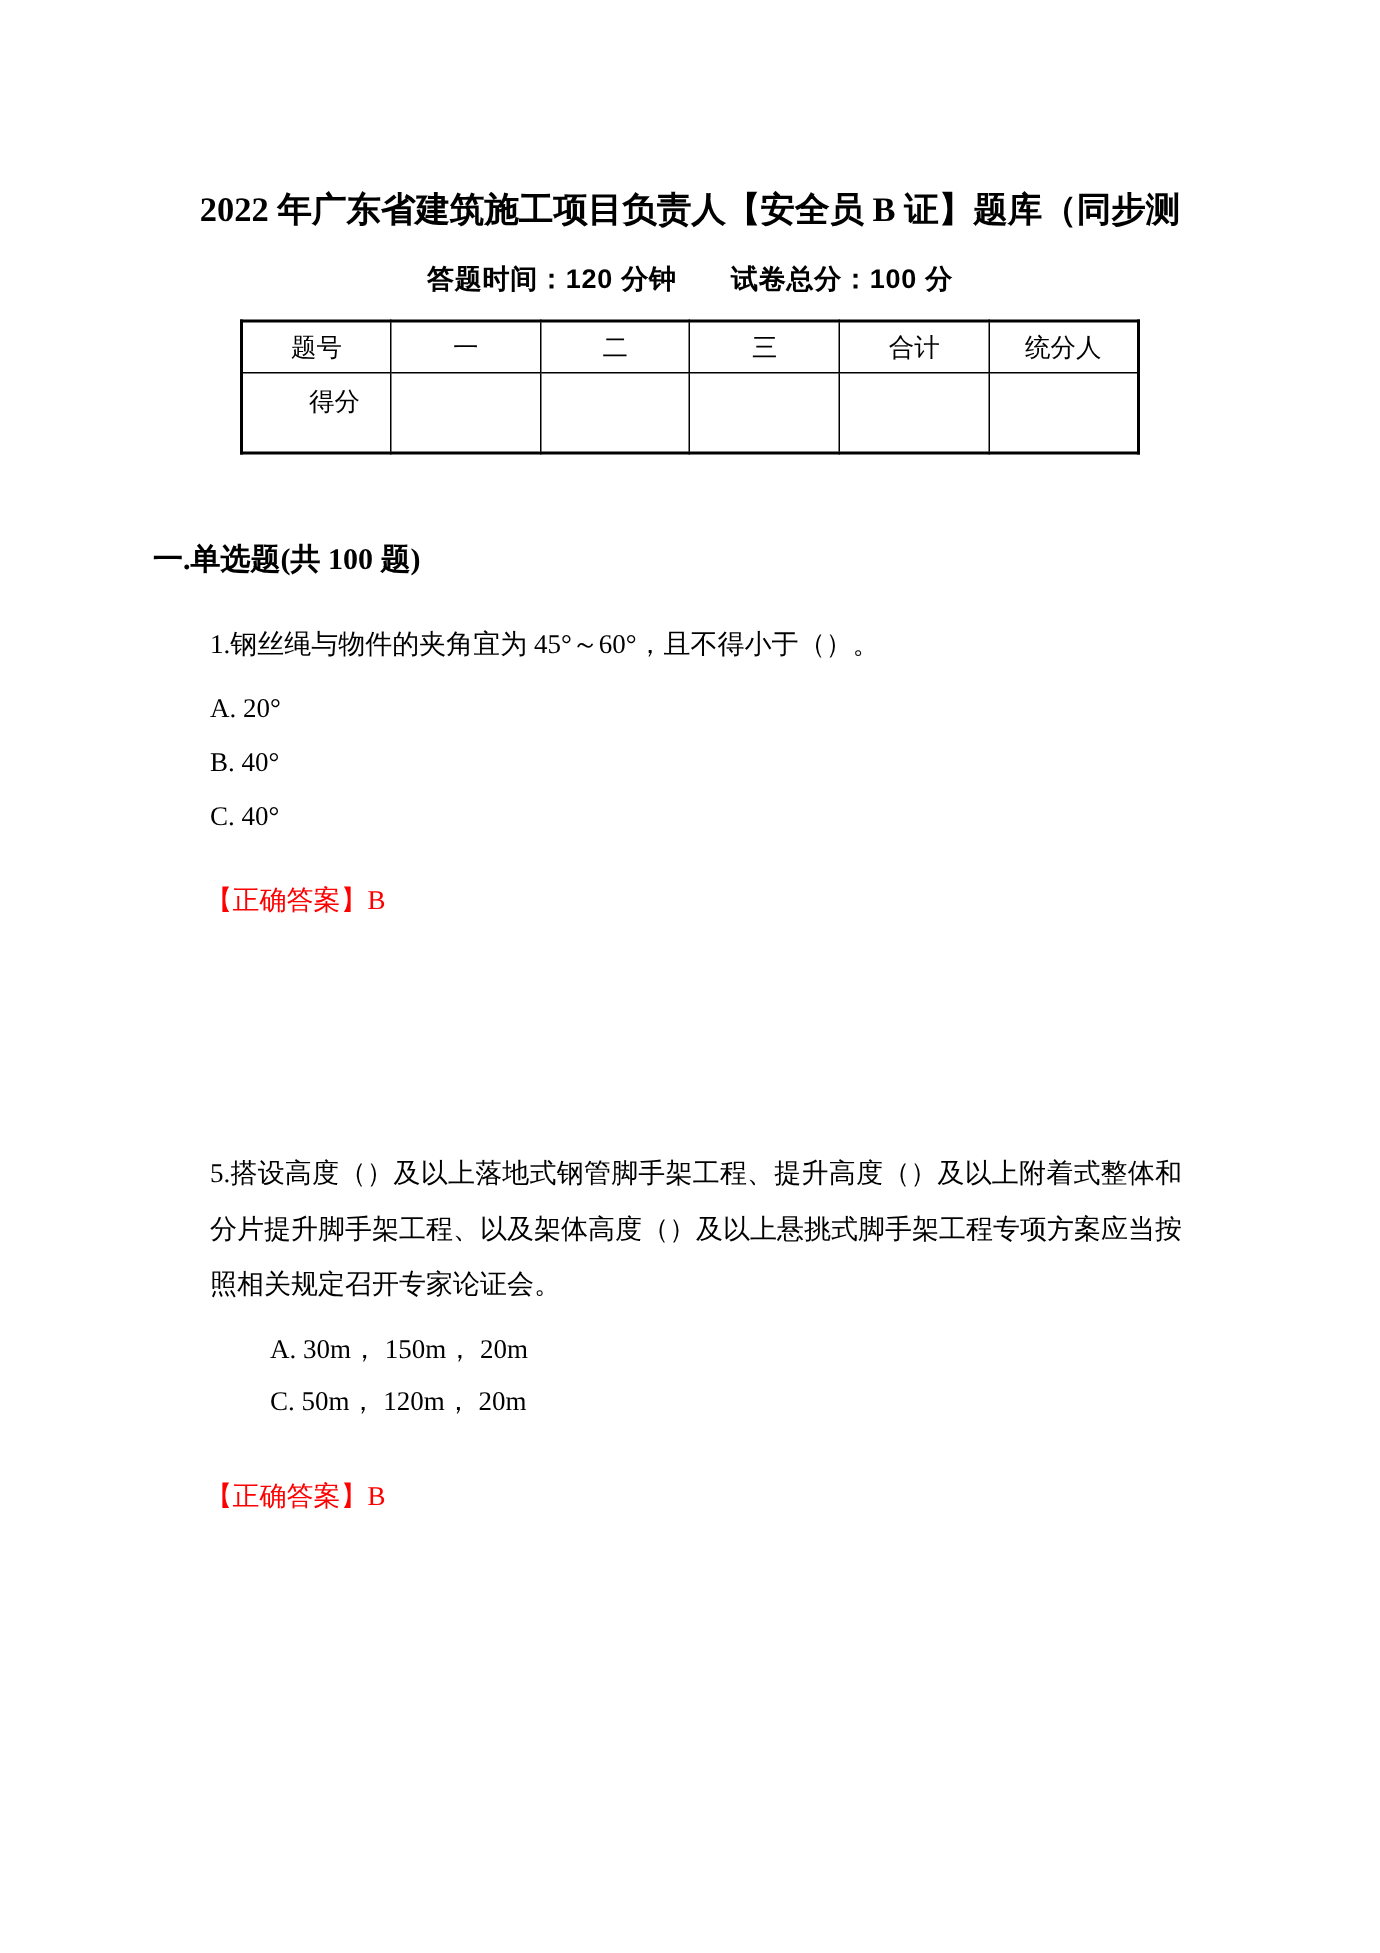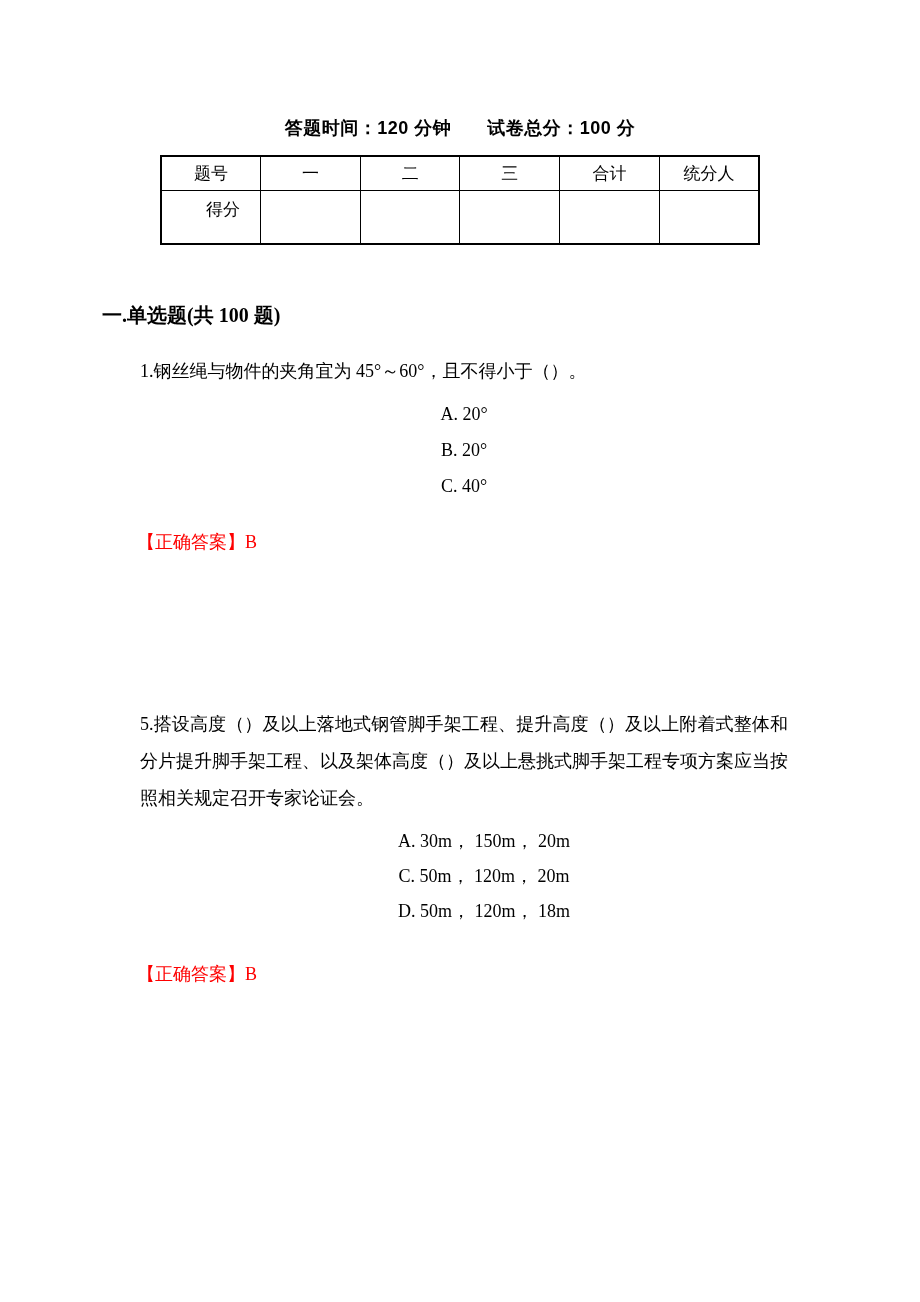--- a/index.html
+++ b/index.html
@@ -28,21 +28,21 @@
     text-align: center;
     font-size: 23px;
     font-weight: bold;
     line-height: 47px;
     font-family: "Liberation Serif", "DejaVu Serif", serif;
   }
   .doc-title .tline { display: block; }
 
   
   .exam-info {
-    margin-top: 0;
+    margin-top: 11px;
     text-align: center;
     font-family: "Liberation Sans", "DejaVu Sans", sans-serif;
     font-weight: 700;
     font-size: 18px;
     letter-spacing: 0.5px;
   }
   .exam-info .info-gap { display: inline-block; width: 36px; }
 
   
   .score-table {
@@ -72,21 +72,21 @@
   
   .question { margin-left: 140px; margin-right: 132px; }
   .q-text {
     margin: 0;
     font-size: 18px;
     line-height: 37px;
     text-align: justify;
   }
   .q1 { margin-top: 25px; }
   .q2 { margin-top: 152px; }
-  .options { margin-top: 13px; text-align: center; }
+  .options { margin-top: 13px; }
   .option {
     margin: 0 0 14px 0;
     font-size: 18px;
     line-height: 22px;
   }
   .q2 .option { margin-bottom: 13px; margin-left: 40px; }
   .answer-line {
     margin: 0;
     margin-top: 33px;
     margin-left: -3px;
@@ -95,20 +95,21 @@
     color: #fe0000;
   }
   .q2 .answer-line { margin-top: 40px; }
 </style>
 </head>
 <body>
 
 <div class="page">
 
   <h1 class="doc-title">
+    <span class="tline">2022 年广东省建筑施工项目负责人【安全员 B 证】题库（同步测</span>
   </h1>
 
   <div class="exam-info">
     <span>答题时间：120 分钟</span><span class="info-gap"></span><span>试卷总分：100 分</span>
   </div>
 
   <table class="score-table">
     <tbody>
       <tr class="header-row">
         <td>题号</td>
@@ -128,29 +129,28 @@
       </tr>
     </tbody>
   </table>
 
   <h2 class="section-heading">一.单选题(共 100 题)</h2>
 
   <div class="question q1">
     <p class="q-text">1.钢丝绳与物件的夹角宜为 45°～60°，且不得小于（）。</p>
     <div class="options">
       <p class="option">A. 20°</p>
-      <p class="option">B. 20°</p>
+      <p class="option">B. 40°</p>
       <p class="option">C. 40°</p>
     </div>
     <p class="answer-line"><span>【正确答案】</span><span>B</span></p>
   </div>
 
   <div class="question q2">
     <p class="q-text">5.搭设高度（）及以上落地式钢管脚手架工程、提升高度（）及以上附着式整体和分片提升脚手架工程、以及架体高度（）及以上悬挑式脚手架工程专项方案应当按照相关规定召开专家论证会。</p>
     <div class="options">
       <p class="option">A. 30m， 150m， 20m</p>
       <p class="option">C. 50m， 120m， 20m</p>
-      <p class="option">D. 50m， 120m， 18m</p>
     </div>
     <p class="answer-line"><span>【正确答案】</span><span>B</span></p>
   </div>
 
 </div>
 
 </body></html>

